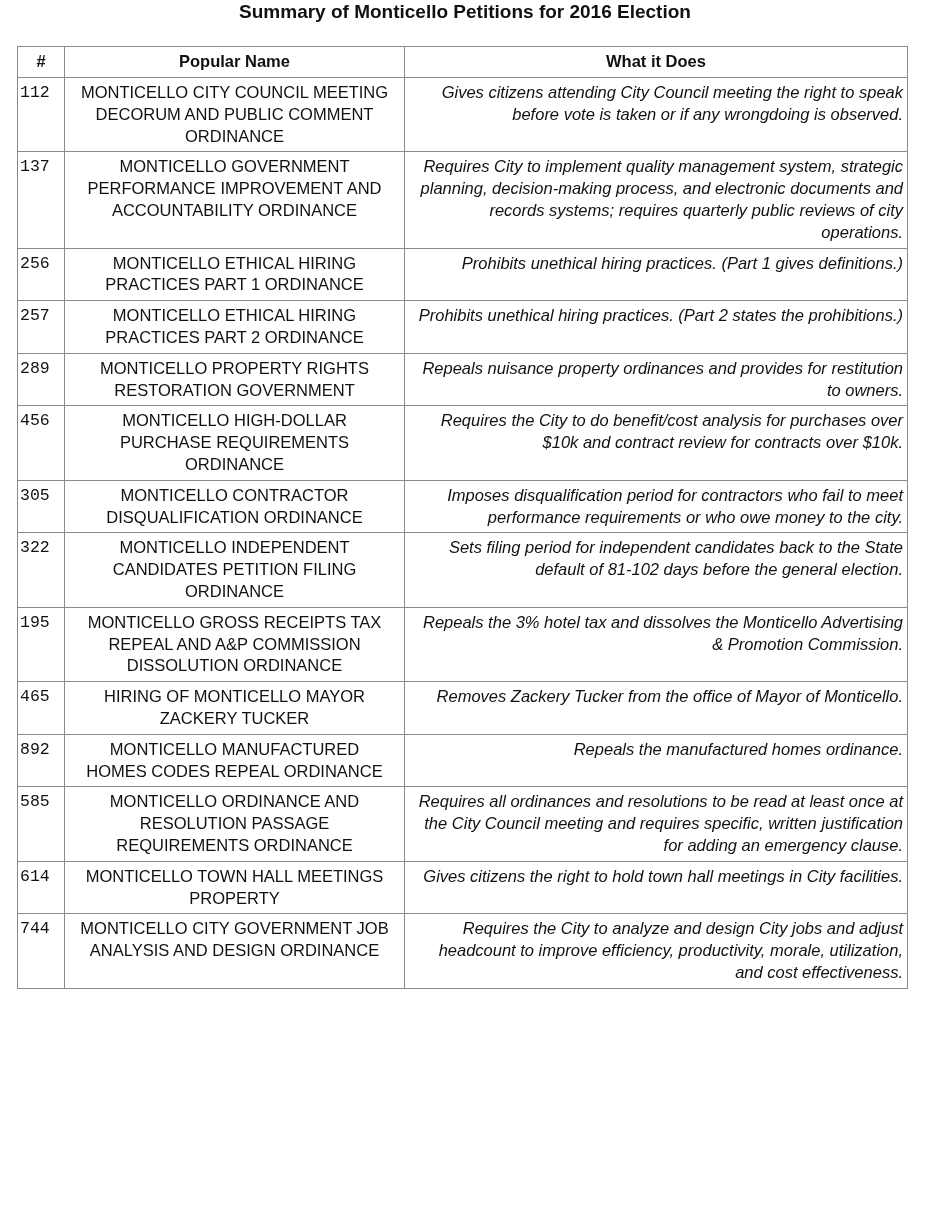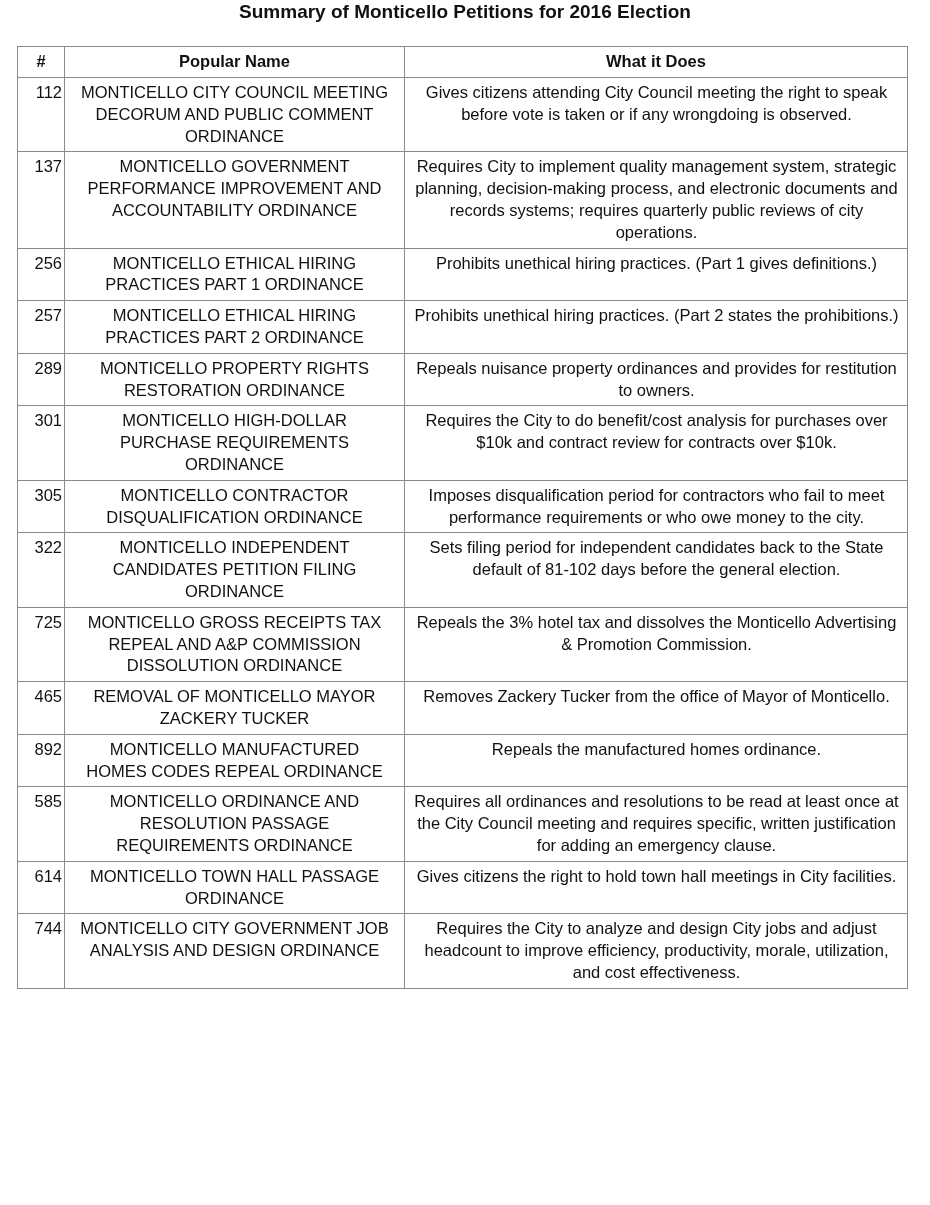--- a/index.html
+++ b/index.html
@@ -5,23 +5,23 @@
   html, body { margin: 0; padding: 0; background: #ffffff; }
   body { width: 930px; height: 1205px; position: relative; overflow: hidden; font-family: "Liberation Sans", sans-serif; color: #111; }
   .title { position: absolute; top: 0; left: 0; width: 930px; text-align: center; font-weight: bold; font-size: 19px; line-height: 24px; padding-top: 0px; }
   table { position: absolute; top: 46px; left: 17px; width: 890px; border-collapse: collapse; table-layout: fixed; }
   col.c1 { width: 47px; }
   col.c2 { width: 340px; }
   col.c3 { width: 503px; }
   th, td { border: 1px solid #8a8a8a; font-size: 16.5px; line-height: 21.8px; vertical-align: top; }
   th { font-weight: bold; text-align: center; height: 30px; vertical-align: middle; padding: 0; }
   td { padding: 4px 4px 4px 5px; }
-  td.num { text-align: right; padding-left: 2px; padding-right: 2px; }
+  td.num { text-align: left; padding-left: 2px; padding-right: 2px; font-family: Liberation Mono, monospace; }
   td.name { text-align: center; padding: 4px 15px; }
-  td.desc { text-align: center; }
+  td.desc { text-align: right; font-style: italic; }
 </style>
 </head>
 <body>
 
 <div class="title">Summary of Monticello Petitions for 2016 Election</div>
 
 <table>
   <colgroup>
       <col class="c1">
       <col class="c2">
@@ -50,61 +50,61 @@
         <td class="name">MONTICELLO ETHICAL HIRING PRACTICES PART 1 ORDINANCE</td>
         <td class="desc">Prohibits unethical hiring practices. (Part 1 gives definitions.)</td>
       </tr>
       <tr>
         <td class="num">257</td>
         <td class="name">MONTICELLO ETHICAL HIRING PRACTICES PART 2 ORDINANCE</td>
         <td class="desc">Prohibits unethical hiring practices. (Part 2 states the prohibitions.)</td>
       </tr>
       <tr>
         <td class="num">289</td>
-        <td class="name">MONTICELLO PROPERTY RIGHTS RESTORATION ORDINANCE</td>
+        <td class="name">MONTICELLO PROPERTY RIGHTS RESTORATION GOVERNMENT</td>
         <td class="desc">Repeals nuisance property ordinances and provides for restitution to owners.</td>
       </tr>
       <tr>
-        <td class="num">301</td>
+        <td class="num">456</td>
         <td class="name">MONTICELLO HIGH-DOLLAR PURCHASE REQUIREMENTS ORDINANCE</td>
         <td class="desc">Requires the City to do benefit/cost analysis for purchases over $10k and contract review for contracts over $10k.</td>
       </tr>
       <tr>
         <td class="num">305</td>
         <td class="name">MONTICELLO CONTRACTOR DISQUALIFICATION ORDINANCE</td>
         <td class="desc">Imposes disqualification period for contractors who fail to meet performance requirements or who owe money to the city.</td>
       </tr>
       <tr>
         <td class="num">322</td>
         <td class="name">MONTICELLO INDEPENDENT CANDIDATES PETITION FILING ORDINANCE</td>
         <td class="desc">Sets filing period for independent candidates back to the State default of 81-102 days before the general election.</td>
       </tr>
       <tr>
-        <td class="num">725</td>
+        <td class="num">195</td>
         <td class="name">MONTICELLO GROSS RECEIPTS TAX REPEAL AND A&amp;P COMMISSION DISSOLUTION ORDINANCE</td>
         <td class="desc">Repeals the 3% hotel tax and dissolves the Monticello Advertising &amp; Promotion Commission.</td>
       </tr>
       <tr>
         <td class="num">465</td>
-        <td class="name">REMOVAL OF MONTICELLO MAYOR ZACKERY TUCKER</td>
+        <td class="name">HIRING OF MONTICELLO MAYOR ZACKERY TUCKER</td>
         <td class="desc">Removes Zackery Tucker from the office of Mayor of Monticello.</td>
       </tr>
       <tr>
         <td class="num">892</td>
         <td class="name">MONTICELLO MANUFACTURED HOMES CODES REPEAL ORDINANCE</td>
         <td class="desc">Repeals the manufactured homes ordinance.</td>
       </tr>
       <tr>
         <td class="num">585</td>
         <td class="name">MONTICELLO ORDINANCE AND RESOLUTION PASSAGE REQUIREMENTS ORDINANCE</td>
         <td class="desc">Requires all ordinances and resolutions to be read at least once at the City Council meeting and requires specific, written justification for adding an emergency clause.</td>
       </tr>
       <tr>
         <td class="num">614</td>
-        <td class="name">MONTICELLO TOWN HALL PASSAGE ORDINANCE</td>
+        <td class="name">MONTICELLO TOWN HALL MEETINGS PROPERTY</td>
         <td class="desc">Gives citizens the right to hold town hall meetings in City facilities.</td>
       </tr>
       <tr>
         <td class="num">744</td>
         <td class="name">MONTICELLO CITY GOVERNMENT JOB ANALYSIS AND DESIGN ORDINANCE</td>
         <td class="desc">Requires the City to analyze and design City jobs and adjust headcount to improve efficiency, productivity, morale, utilization, and cost effectiveness.</td>
       </tr>
     </tbody>
 </table>
 

